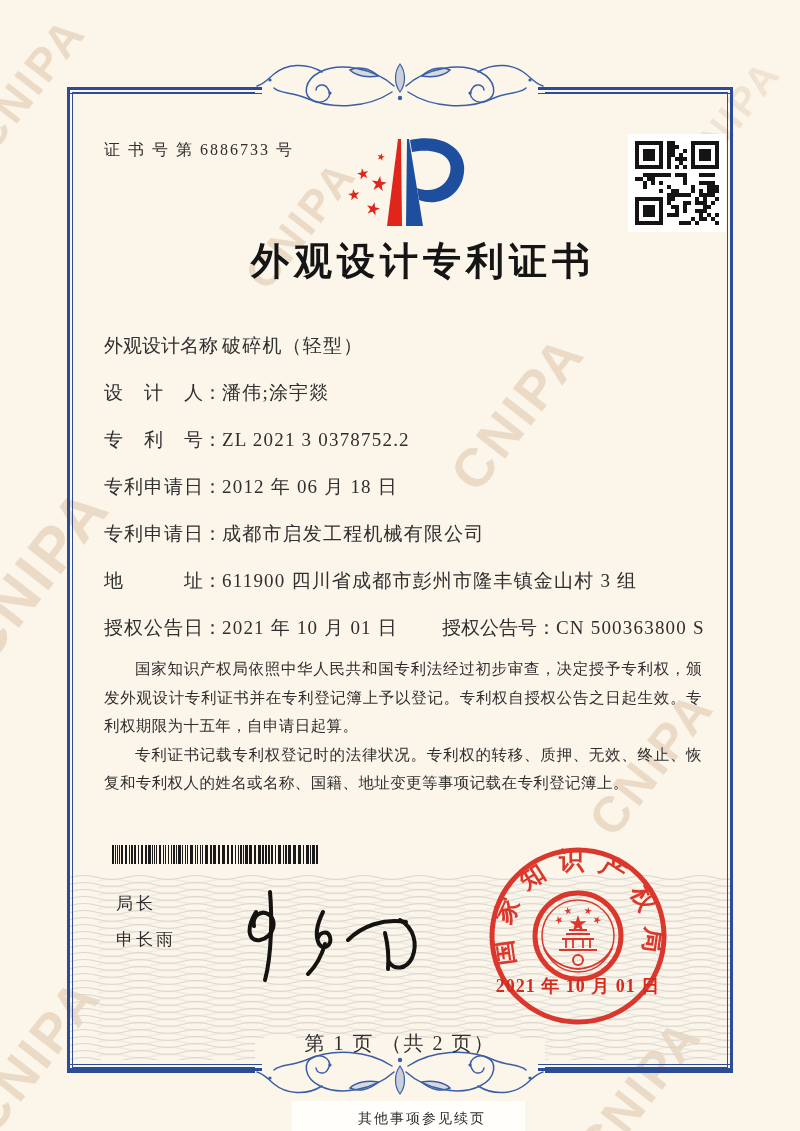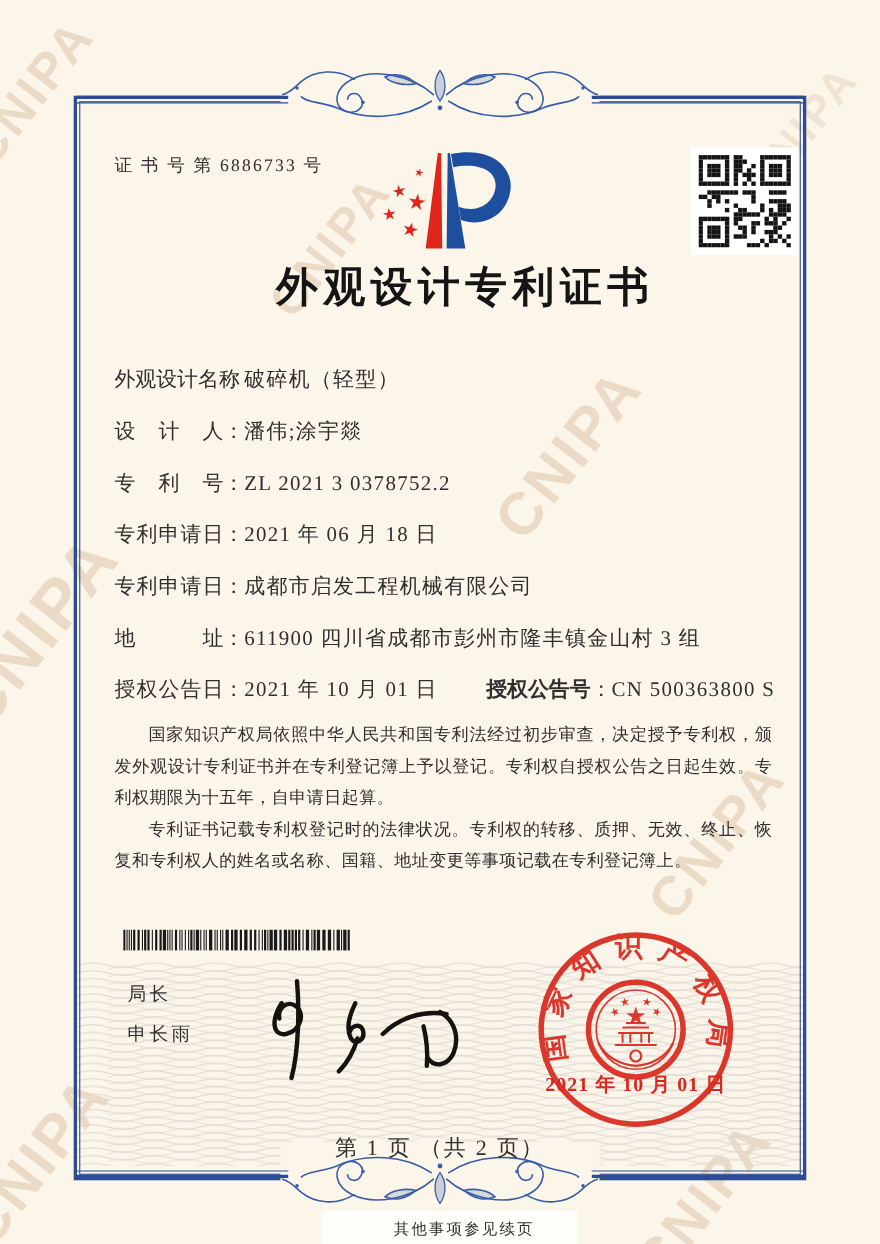--- a/index.html
+++ b/index.html
@@ -37,21 +37,21 @@
     position:absolute; left:0; top:236px; width:800px; text-align:center;
     font-size:38px; font-weight:bold; letter-spacing:5px; color:#151515; z-index:4;padding-left:23px;
   }
   .rows{ position:absolute; left:104px; top:322px; width:600px; z-index:4; font-size:19px; }
   .row{ height:47px; line-height:47px; white-space:nowrap; }
   .lbl{
     display:inline-block; width:99px; text-align:justify; text-align-last:justify; vertical-align:top;
   }
   .colon{ display:inline-block; }
   .val{ letter-spacing:1.2px; }
-  .lbl2{ margin-left:44px;font-weight:bold; }
+  .lbl2{ margin-left:44px; }
   .paras{
     position:absolute; left:104px; top:655px; width:598px; z-index:4;
     font-size:15.5px; line-height:28.5px; text-align:justify; letter-spacing:.4px;
   }
   .paras p{ margin:0; text-indent:2em; }
   .barcode{ position:absolute; left:112px; top:845px; z-index:4; }
   .signer{ position:absolute; left:116px; top:886px; z-index:5; font-size:17px; letter-spacing:3px; }
   .signer div{ height:36px; line-height:36px; }
   .signature{ position:absolute; left:228px; top:884px; z-index:5; }
   .seal{ position:absolute; left:488px; top:846px; z-index:4; opacity:.92; }
@@ -359,21 +359,21 @@
     <div class="row">
       <span class="lbl">外观设计名称</span><span class="colon">：</span><span class="val">破碎机（轻型）</span>
     </div>
     <div class="row">
       <span class="lbl">设计人</span><span class="colon">：</span><span class="val">潘伟;涂宇燚</span>
     </div>
     <div class="row">
       <span class="lbl">专利号</span><span class="colon">：</span><span class="val">ZL 2021 3 0378752.2</span>
     </div>
     <div class="row">
-      <span class="lbl">专利申请日</span><span class="colon">：</span><span class="val">2021 年 06 月 18 日</span>
+      <span class="lbl">专利申请日</span><span class="colon">：</span><span class="val">2012 年 06 月 18 日</span>
     </div>
     <div class="row">
       <span class="lbl">专利申请日</span><span class="colon">：</span><span class="val">成都市启发工程机械有限公司</span>
     </div>
     <div class="row">
       <span class="lbl">地址</span><span class="colon">：</span><span class="val">611900 四川省成都市彭州市隆丰镇金山村 3 组</span>
     </div>
     <div class="row">
       <span class="lbl">授权公告日</span><span class="colon">：</span><span class="val">2021 年 10 月 01 日</span><span class="lbl2">授权公告号</span><span class="colon">：</span><span class="val">CN 500363800 S</span>
     </div>

